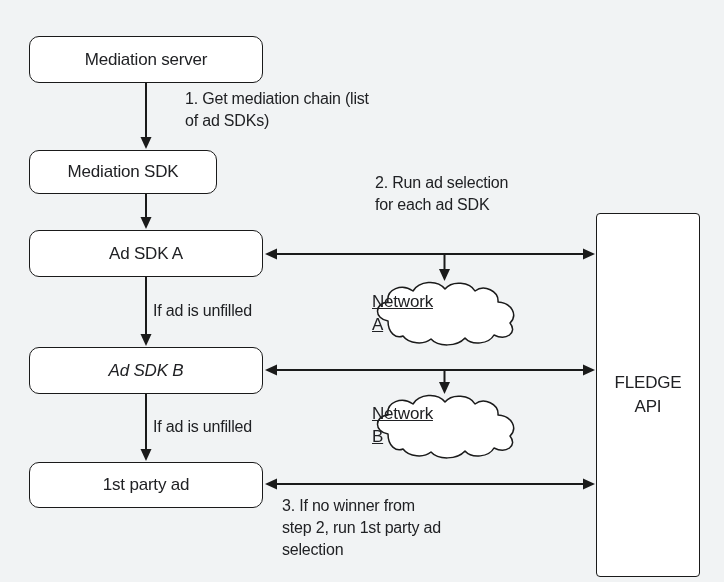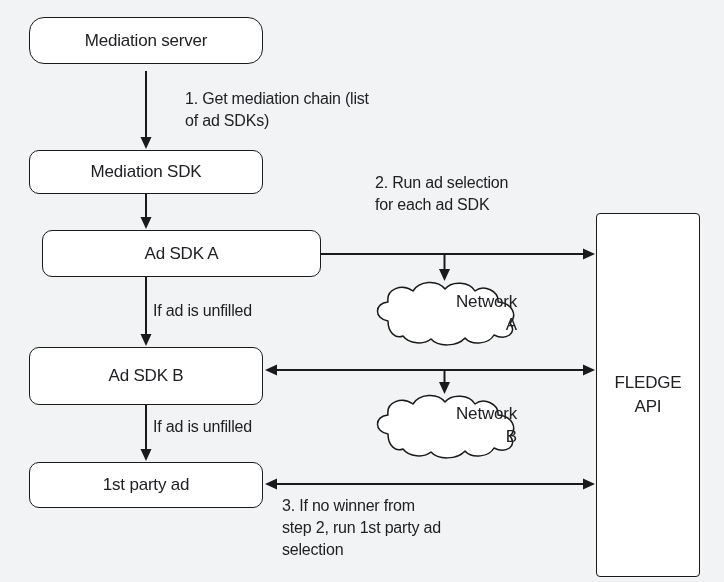--- a/index.html
+++ b/index.html
@@ -18,30 +18,30 @@
     background:#ffffff;
     border:1.5px solid #1a1a1a;
     border-radius:10px;
     box-sizing:border-box;
     font-size:17px;
     letter-spacing:-0.2px;
     text-align:center;
     line-height:22px;
     white-space:pre-line;
   }
-  #n-server{left:29px;top:17px;width:234px;height:47px;border-radius:15px;}
-  #n-sdk{left:29px;top:150px;width:234px;height:44px;}
-  #n-a{left:42px;top:230px;width:279px;height:47px;}
-  #n-b{left:29px;top:347px;width:234px;height:58px;}
+  #n-server{left:29px;top:36px;width:234px;height:47px;}
+  #n-sdk{left:29px;top:150px;width:188px;height:44px;}
+  #n-a{left:29px;top:230px;width:234px;height:47px;}
+  #n-b{left:29px;top:347px;width:234px;height:47px;font-style:italic;}
   #n-first{left:29px;top:462px;width:234px;height:46px;text-align:right;}
   #n-fledge{left:596px;top:213px;width:104px;height:364px;border-radius:4px;line-height:24px;}
   .cloud-label{
     position:absolute;width:145px;
-    text-align:right;font-size:17px;line-height:23px;
-    letter-spacing:-0.2px;white-space:pre-line;
+    text-align:left;font-size:17px;line-height:23px;
+    letter-spacing:-0.2px;white-space:pre-line;text-decoration:underline;
   }
   #cl-a{left:372px;top:290px;}
   #cl-b{left:372px;top:402px;}
   .ann{
     position:absolute;
     font-size:16px;line-height:22px;
     letter-spacing:-0.2px;white-space:pre-line;
   }
   #ann-step1{left:165px;top:88px;margin-left:20px;}
   #ann-step2{left:375px;top:172px;width:142px;text-align:left;}

